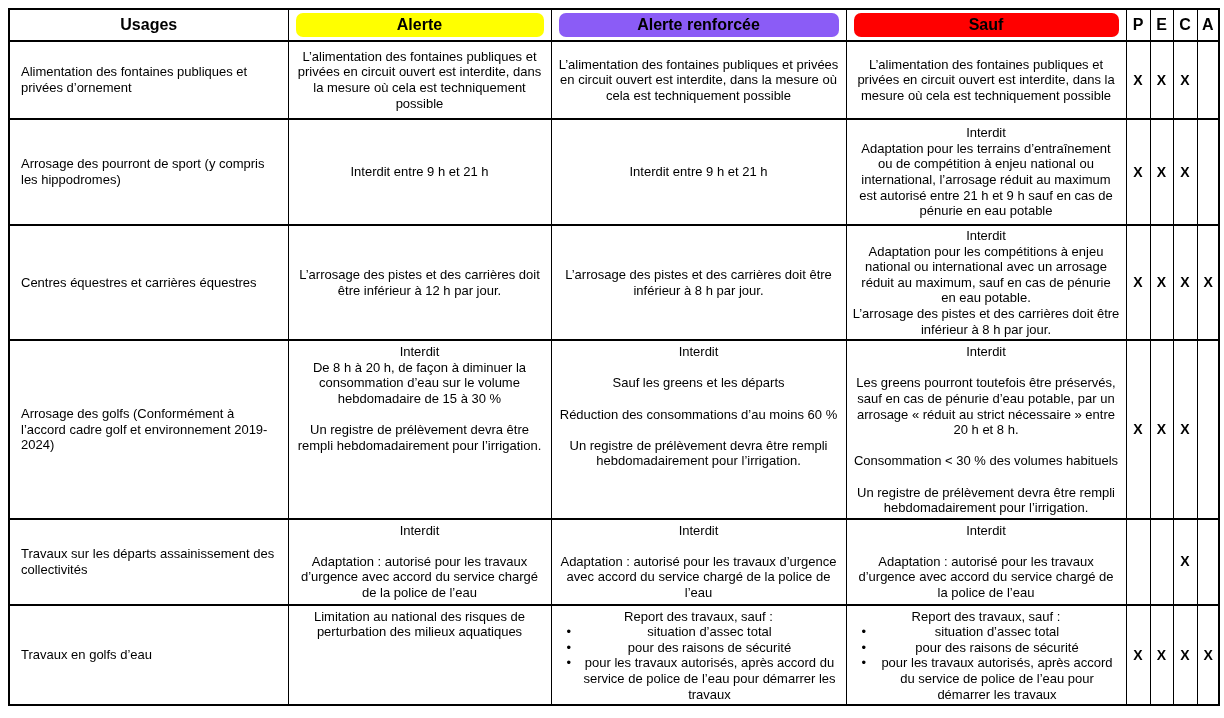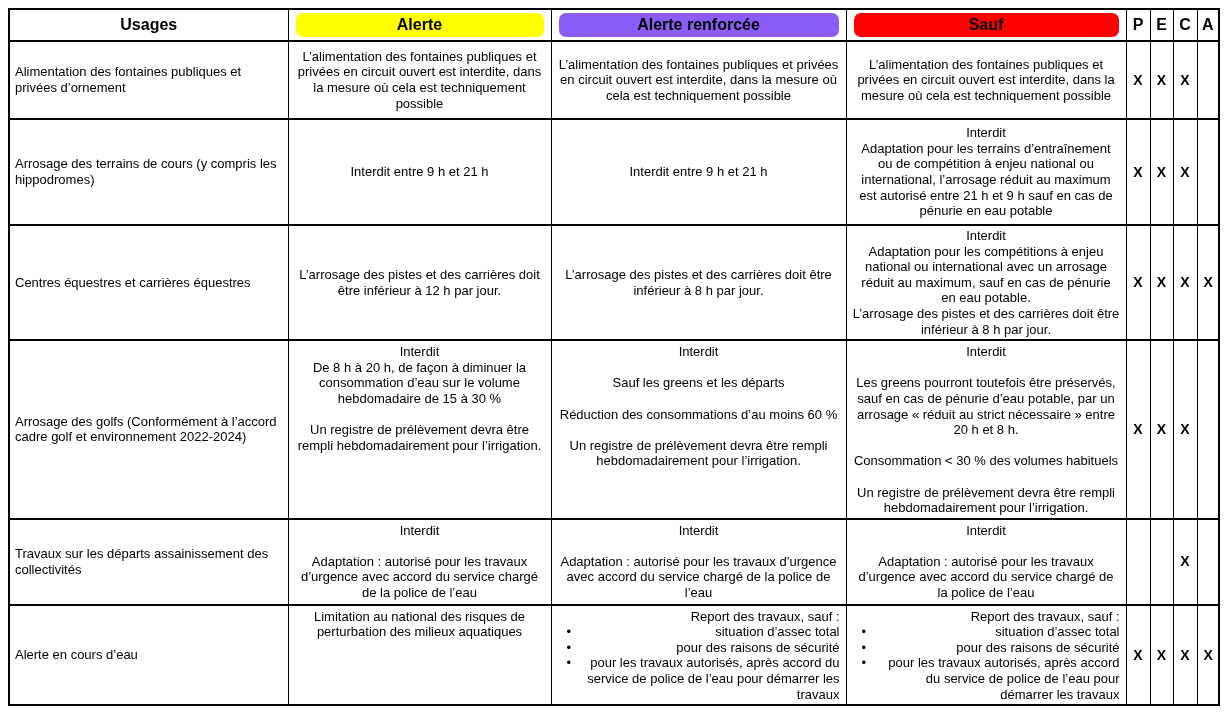--- a/index.html
+++ b/index.html
@@ -5,23 +5,23 @@
   html,body{margin:0;padding:0;background:#fff;color:#000;}
   body{width:1224px;height:718px;font-family:"Liberation Sans",sans-serif;}
   .sheet{padding:8px 6px 0 8px;}
   table{border-collapse:collapse;table-layout:fixed;width:1210px;border:2px solid #000;}
   th,td{border:1px solid #000;padding:2px 6px;font-size:13px;line-height:1.2;vertical-align:middle;overflow:hidden;}
   tbody tr{border-top:2px solid #000;}
   thead tr{height:32px;}
   th{padding:1px 2px;}
   .hdr-label{font-weight:bold;font-size:16px;text-align:center;}
   .band{font-weight:bold;font-size:16px;text-align:center;margin:2px 5px;padding:2px 0;border-radius:7px;}
-  .usage{text-align:left;padding-left:5px;padding-right:5px;}
+  .usage{text-align:left;padding-left:11px;padding-right:5px;}
   .detail{text-align:center;white-space:pre-line;}
-  .detail-left{text-align:right;vertical-align:top;padding-top:3px;}
+  .detail-left{text-align:center;vertical-align:top;padding-top:3px;}
   .top{vertical-align:top;padding-top:3px;}
   .check{text-align:center;font-weight:bold;font-size:14px;}
   ul.bullets{margin:0;padding:0;list-style:none;}
   ul.bullets li{position:relative;padding-left:22px;}
   ul.bullets li::before{content:"\2022";position:absolute;left:9px;}
 </style>
 </head>
 <body>
 
 <div class="sheet">
@@ -69,21 +69,21 @@
         <td class="usage">Alimentation des fontaines publiques et privées d’ornement</td>
         <td class="detail">L’alimentation des fontaines publiques et privées en circuit ouvert est interdite, dans la mesure où cela est techniquement possible</td>
         <td class="detail">L’alimentation des fontaines publiques et privées en circuit ouvert est interdite, dans la mesure où cela est techniquement possible</td>
         <td class="detail">L’alimentation des fontaines publiques et privées en circuit ouvert est interdite, dans la mesure où cela est techniquement possible</td>
         <td class="check">X</td>
         <td class="check">X</td>
         <td class="check">X</td>
         <td class="check"></td>
       </tr>
       <tr style="height:106px">
-        <td class="usage">Arrosage des terrains de cours (y compris les hippodromes)</td>
+        <td class="usage">Arrosage des pourront de sport (y compris les hippodromes)</td>
         <td class="detail">Interdit entre 9 h et 21 h</td>
         <td class="detail">Interdit entre 9 h et 21 h</td>
         <td class="detail">Interdit
 Adaptation pour les terrains d’entraînement ou de compétition à enjeu national ou international, l’arrosage réduit au maximum est autorisé entre 21 h et 9 h sauf en cas de pénurie en eau potable</td>
         <td class="check">X</td>
         <td class="check">X</td>
         <td class="check">X</td>
         <td class="check"></td>
       </tr>
       <tr style="height:114px">
@@ -92,21 +92,21 @@
         <td class="detail">L’arrosage des pistes et des carrières doit être inférieur à 8 h par jour.</td>
         <td class="detail">Interdit
 Adaptation pour les compétitions à enjeu national ou international avec un arrosage réduit au maximum, sauf en cas de pénurie en eau potable.
 L’arrosage des pistes et des carrières doit être inférieur à 8 h par jour.</td>
         <td class="check">X</td>
         <td class="check">X</td>
         <td class="check">X</td>
         <td class="check">X</td>
       </tr>
       <tr style="height:176px">
-        <td class="usage">Arrosage des golfs (Conformément à l’accord cadre golf et environnement 2022-2024)</td>
+        <td class="usage">Arrosage des golfs (Conformément à l’accord cadre golf et environnement 2019-2024)</td>
         <td class="detail top">Interdit
 De 8 h à 20 h, de façon à diminuer la consommation d’eau sur le volume hebdomadaire de 15 à 30 %
 
 Un registre de prélèvement devra être rempli hebdomadairement pour l’irrigation.</td>
         <td class="detail top">Interdit
 
 Sauf les greens et les départs
 
 Réduction des consommations d’au moins 60 %
 
@@ -133,21 +133,21 @@
 Adaptation : autorisé pour les travaux d’urgence avec accord du service chargé de la police de l’eau</td>
         <td class="detail">Interdit
 
 Adaptation : autorisé pour les travaux d’urgence avec accord du service chargé de la police de l’eau</td>
         <td class="check"></td>
         <td class="check"></td>
         <td class="check">X</td>
         <td class="check"></td>
       </tr>
       <tr style="height:100px">
-        <td class="usage">Alerte en cours d’eau</td>
+        <td class="usage">Travaux en golfs d’eau</td>
         <td class="detail top">Limitation au national des risques de perturbation des milieux aquatiques</td>
         <td class="detail-left">
           <div>Report des travaux, sauf :</div>
           <ul class="bullets">
             <li>situation d’assec total</li>
             <li>pour des raisons de sécurité</li>
             <li>pour les travaux autorisés, après accord du service de police de l’eau pour démarrer les travaux</li>
           </ul>
         </td>
         <td class="detail-left">

